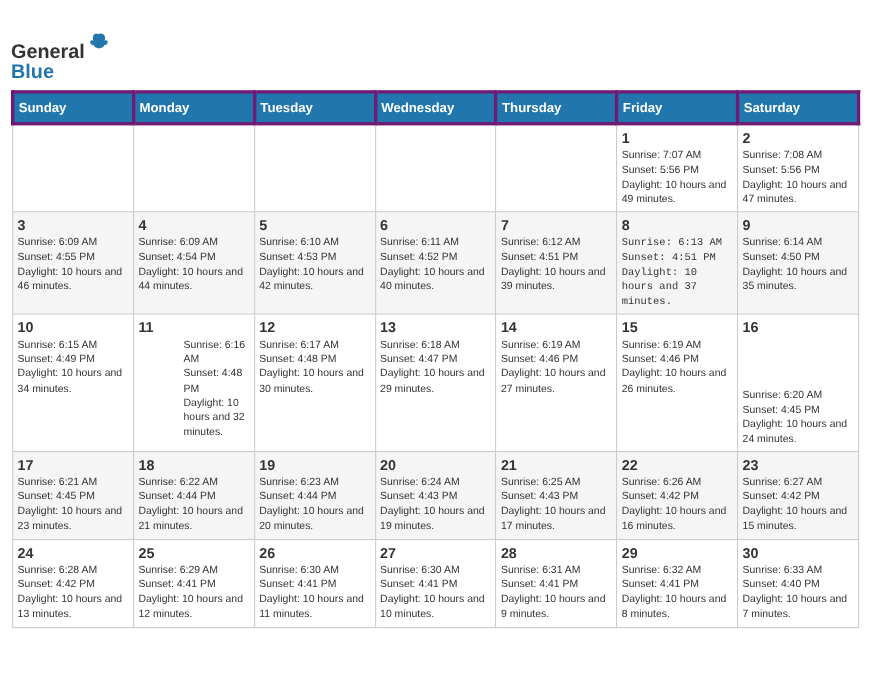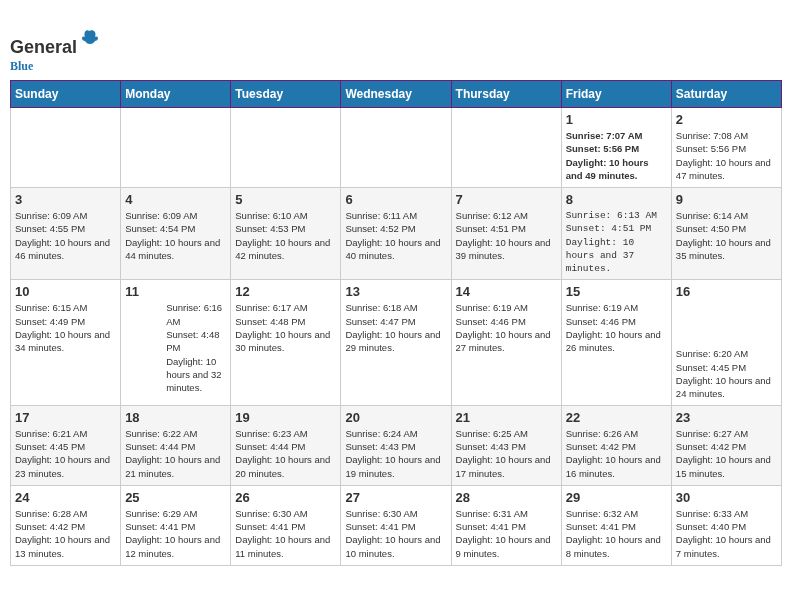--- a/index.html
+++ b/index.html
@@ -22,25 +22,24 @@
       margin-top: 8px;
     }
     .logo-text-general {
       font-size: 18px;
       font-weight: bold;
       color: #333;
       line-height: 1;
       margin-top: 20px;
     }
     .logo-text-blue {
-      font-size: 12px;
+      font-size: 18px;
       font-weight: bold;
       color: #2176ae;
       line-height: 1;
-      font-family: Liberation Serif, serif;
     }
     .logo-icon {
       width: 20px;
       height: 20px;
       margin-left: 2px;
     }
     .title-area {
       text-align: right;
     }
     .month-title {
@@ -57,21 +56,21 @@
       border-collapse: collapse;
       table-layout: fixed;
     }
     thead tr th {
       background-color: #2176ae;
       color: #fff;
       font-size: 12px;
       font-weight: bold;
       padding: 6px 4px;
       text-align: left;
-      border: 1px solid #701a75;
+      border: 3px solid #701a75;
     }
     tbody tr td {
       border: 1px solid #ccc;
       vertical-align: top;
       padding: 4px 4px 4px 4px;
       font-size: 10px;
       color: #333;
       height: 80px;
       background: #fff;
     }
@@ -126,21 +125,21 @@
   </thead>
   <tbody id="calendar-body">
   <tr>
         <td class="empty-cell"></td>
         <td class="empty-cell"></td>
         <td class="empty-cell"></td>
         <td class="empty-cell"></td>
         <td class="empty-cell"></td>
         <td>
           <span class="day-num">1</span>
-          <div class="day-info" style="white-space: pre-line; font-weight: bold;">Sunrise: 7:07 AM
+          <div class="day-info" style="white-space: pre-line;">Sunrise: 7:07 AM
 Sunset: 5:56 PM
 Daylight: 10 hours and 49 minutes.</div>
         </td>
         <td>
           <span class="day-num">2</span>
           <div class="day-info" style="white-space: pre-line;">Sunrise: 7:08 AM
 Sunset: 5:56 PM
 Daylight: 10 hours and 47 minutes.</div>
         </td>
       </tr>

